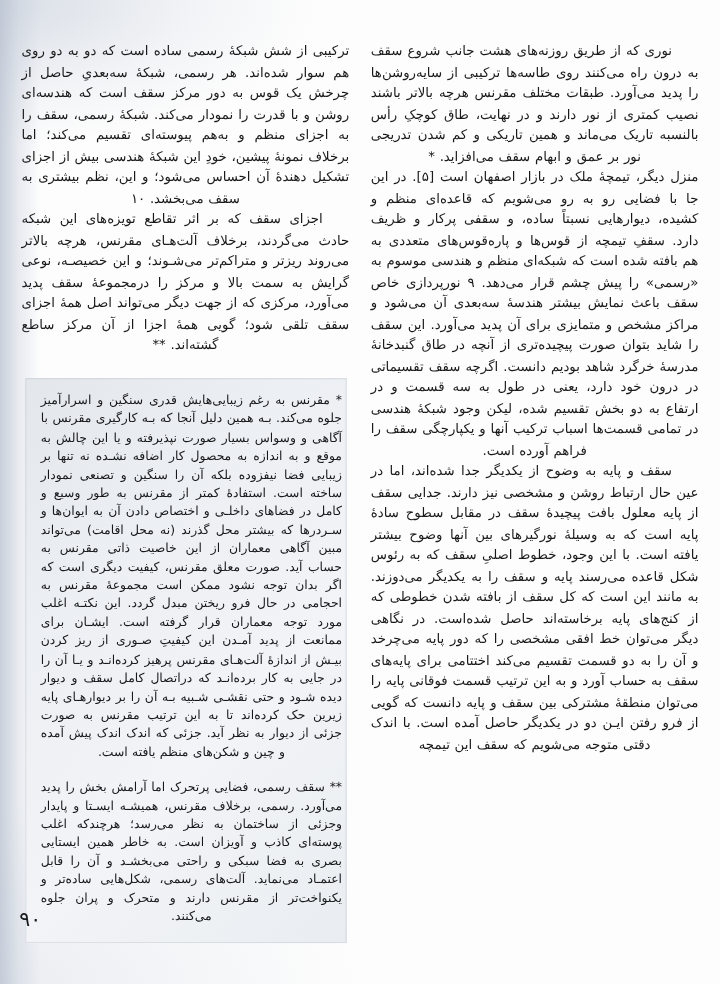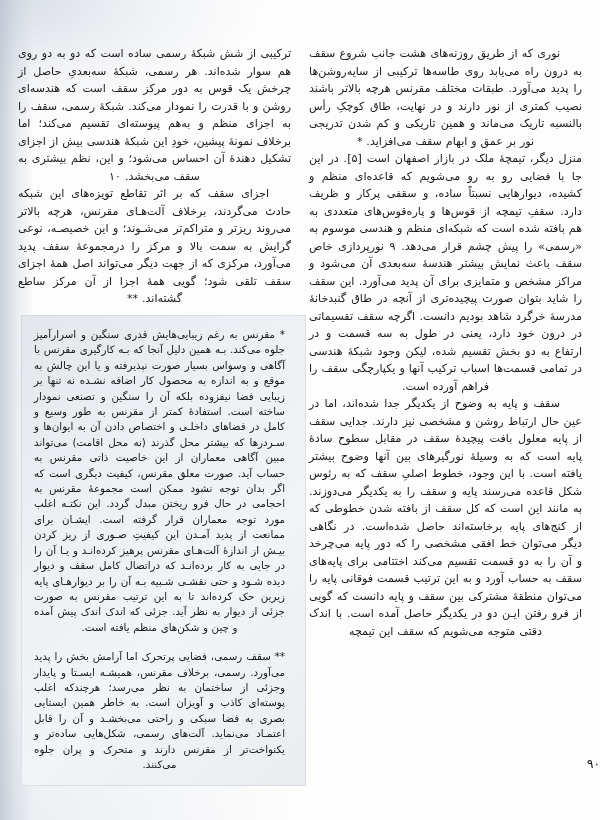--- a/index.html
+++ b/index.html
@@ -50,78 +50,78 @@
     gap: 18px;
   }
   .column {
     flex: 1 1 0;
     position: relative;
   }
   .col-right { width: 273px; }
   .col-left  { width: 273px; }
 
   p.body {
-    margin: 11px 0 0 0;
+    margin: 0 0 0 0;
     font-size: 11.1px;
     line-height: 17.5px;
     text-align: justify;
     text-align-last: center;
     color: #1a1a1a;
     letter-spacing: 0px;
     word-spacing: 0.4px;
   }
   p.body + p.body { margin-top: 0px; }
   p.indent { text-indent: 22px; }
   p.gap-before { margin-top: 17px; }
 
   
   #footnote-panel {
     position: absolute;
     left: 3px;
     top: 281px;
     width: 251px;
-    padding: 12px 21px 14px 13px;
+    padding: 12px 4px 14px 13px;
     background: linear-gradient(135deg, #e3e7ec 0%, #eceff3 30%, #f2f4f7 62%, #e9edf1 100%);
     box-shadow: inset 0 0 0 1px rgba(180,188,200,0.35);
   }
   p.note {
     margin: 0;
     font-size: 10.3px;
     line-height: 15.4px;
     text-align: justify;
     text-align-last: center;
     color: #16181a;
     word-spacing: 0.3px;
   }
   p.note + p.note { margin-top: 14px; }
 
   #page-number {
     position: absolute;
-    left: 6px;
+    left: 16px;
     right: 0;
     top: 757px;
-    text-align: right;
-    font-size: 12px;
+    text-align: left;
+    font-size: 17px;
     color: #1a1a1a;
     font-family: "DejaVu Sans", "Liberation Sans", sans-serif;
   }
 </style>
 </head>
 <body>
 
 <div id="page">
 
   <div id="scan-shade-top"></div>
   <div id="scan-shade-bottom"></div>
   <div id="scan-shade-left"></div>
 
   <div id="content">
 
     <div class="column col-right">
-      <p class="body indent">نوری که از طریق روزنه‌های هشت جانب شروع سقف به درون راه می‌یابد روی طاسه‌ها ترکیبی از سایه‌روشن‌ها را پدید می‌آورد. طبقات مختلف مقرنس هرچه بالاتر باشند نصیب کمتری از نور دارند و در نهایت، طاق کوچکِ رأس بالنسبه تاریک می‌ماند و همین تاریکی و کم شدن تدریجی نور بر عمق و ابهام سقف می‌افزاید. *</p>
+      <p class="body indent">نوری که از طریق روزنه‌های هشت جانب شروع سقف به درون راه می‌کنند روی طاسه‌ها ترکیبی از سایه‌روشن‌ها را پدید می‌آورد. طبقات مختلف مقرنس هرچه بالاتر باشند نصیب کمتری از نور دارند و در نهایت، طاق کوچکِ رأس بالنسبه تاریک می‌ماند و همین تاریکی و کم شدن تدریجی نور بر عمق و ابهام سقف می‌افزاید. *</p>
       <p class="body gap-before">منزل دیگر، تیمچهٔ ملک در بازار اصفهان است [۵]. در این جا با فضایی رو به رو می‌شویم که قاعده‌ای منظم و کشیده، دیوارهایی نسبتاً ساده، و سقفی پرکار و ظریف دارد. سقفِ تیمچه از قوس‌ها و پاره‌قوس‌های متعددی به هم بافته شده است که شبکه‌ای منظم و هندسی موسوم به «رسمی» را پیش چشم قرار می‌دهد. ۹ نورپردازی خاص سقف باعث نمایش بیشتر هندسهٔ سه‌بعدی آن می‌شود و مراکز مشخص و متمایزی برای آن پدید می‌آورد. این سقف را شاید بتوان صورت پیچیده‌تری از آنچه در طاق گنبدخانهٔ مدرسهٔ خرگرد شاهد بودیم دانست. اگرچه سقف تقسیماتی در درون خود دارد، یعنی در طول به سه قسمت و در ارتفاع به دو بخش تقسیم شده، لیکن وجود شبکهٔ هندسی در تمامی قسمت‌ها اسباب ترکیب آنها و یکپارچگی سقف را فراهم آورده است.</p>
       <p class="body indent">سقف و پایه به وضوح از یکدیگر جدا شده‌اند، اما در عین حال ارتباط روشن و مشخصی نیز دارند. جدایی سقف از پایه معلول بافت پیچیدهٔ سقف در مقابل سطوح سادهٔ پایه است که به وسیلهٔ نورگیرهای بین آنها وضوح بیشتر یافته است. با این وجود، خطوط اصلیِ سقف که به رئوس شکل قاعده می‌رسند پایه و سقف را به یکدیگر می‌دوزند. به مانند این است که کل سقف از بافته شدن خطوطی که از کنج‌های پایه برخاسته‌اند حاصل شده‌است. در نگاهی دیگر می‌توان خط افقی مشخصی را که دور پایه می‌چرخد و آن را به دو قسمت تقسیم می‌کند اختتامی برای پایه‌های سقف به حساب آورد و به این ترتیب قسمت فوقانی پایه را می‌توان منطقهٔ مشترکی بین سقف و پایه دانست که گویی از فرو رفتن ایـن دو در یکدیگر حاصل آمده است. با اندک دقتی متوجه می‌شویم که سقف این تیمچه</p>
     </div>
 
     <div class="column col-left">
       <p class="body">ترکیبی از شش شبکهٔ رسمی ساده است که دو به دو روی هم سوار شده‌اند. هر رسمی، شبکهٔ سه‌بعدیِ حاصل از چرخش یک قوس به دور مرکز سقف است که هندسه‌ای روشن و با قدرت را نمودار می‌کند. شبکهٔ رسمی، سقف را به اجزای منظم و به‌هم پیوسته‌ای تقسیم می‌کند؛ اما برخلاف نمونهٔ پیشین، خودِ این شبکهٔ هندسی بیش از اجزای تشکیل دهندهٔ آن احساس می‌شود؛ و این، نظم بیشتری به سقف می‌بخشد. ۱۰</p>
       <p class="body indent">اجزای سقف که بر اثر تقاطع تویزه‌های این شبکه حادث می‌گردند، برخلاف آلت‌هـای مقرنس، هرچه بالاتر می‌روند ریزتر و متراکم‌تر می‌شـوند؛ و این خصیصـه، نوعی گرایش به سمت بالا و مرکز را درمجموعهٔ سقف پدید می‌آورد، مرکزی که از جهت دیگر می‌تواند اصل همهٔ اجزای سقف تلقی شود؛ گویی همهٔ اجزا از آن مرکز ساطع گشته‌اند. **</p>
 
       <div id="footnote-panel">
         <p class="note">* مقرنس به رغم زیبایی‌هایش قدری سنگین و اسرارآمیز جلوه می‌کند. بـه همین دلیل آنجا که بـه کارگیری مقرنس با آگاهی و وسواس بسیار صورت نپذیرفته و یا این چالش به موقع و به اندازه به محصول کار اضافه نشـده نه تنها بر زیبایی فضا نیفزوده بلکه آن را سنگین و تصنعی نمودار ساخته است. استفادهٔ کمتر از مقرنس به طور وسیع و کامل در فضاهای داخلـی و اختصاص دادن آن به ایوان‌ها و سـردرها که بیشتر محل گذرند (نه محل اقامت) می‌تواند مبین آگاهی معماران از این خاصیت ذاتی مقرنس به حساب آید. صورت معلق مقرنس، کیفیت دیگری است که اگر بدان توجه نشود ممکن است مجموعهٔ مقرنس به احجامی در حال فرو ریختن مبدل گردد. این نکتـه اغلب مورد توجه معماران قرار گرفته است. ایشـان برای ممانعت از پدید آمـدن این کیفیتِ صـوری از ریز کردن بیـش از اندازهٔ آلت‌هـای مقرنس پرهیز کرده‌انـد و یـا آن را در جایی به کار برده‌انـد که دراتصال کامل سقف و دیوار دیده شـود و حتی نقشـی شـبیه بـه آن را بر دیوارهـای پایه زیرین حک کرده‌اند تا به این ترتیب مقرنس به صورت جزئی از دیوار به نظر آید. جزئی که اندک اندک پیش آمده و چین و شکن‌های منظم یافته است.</p>

